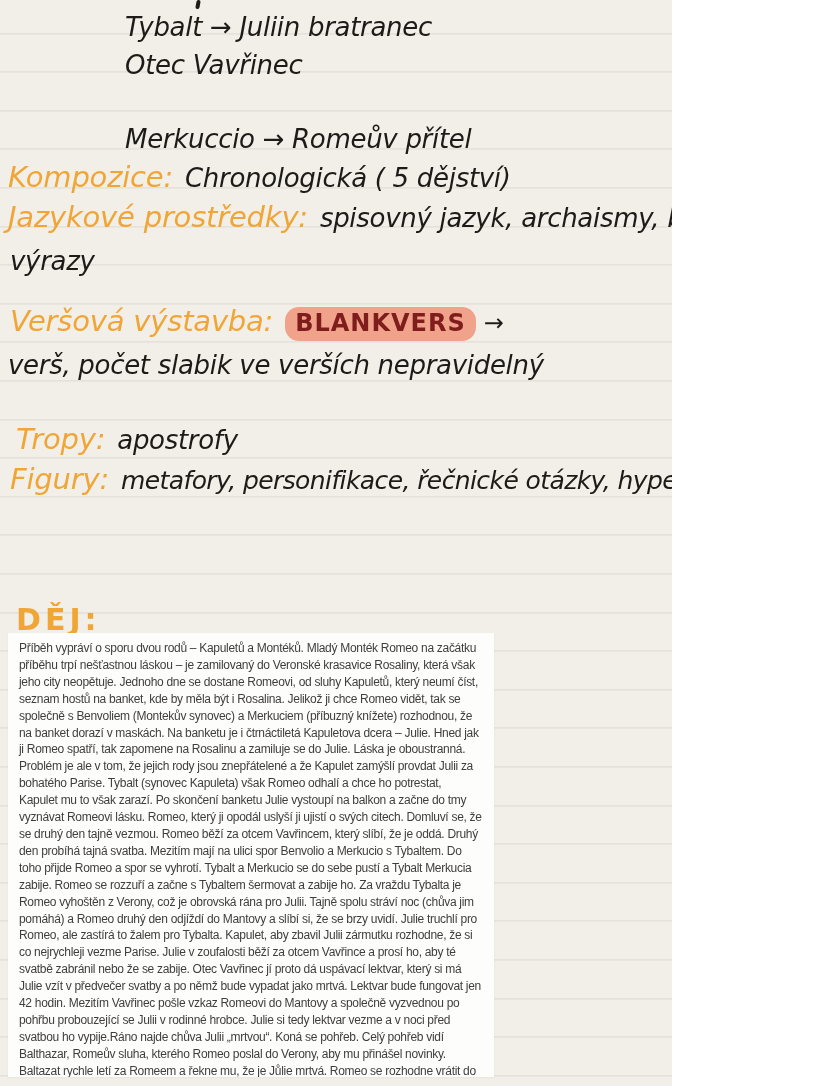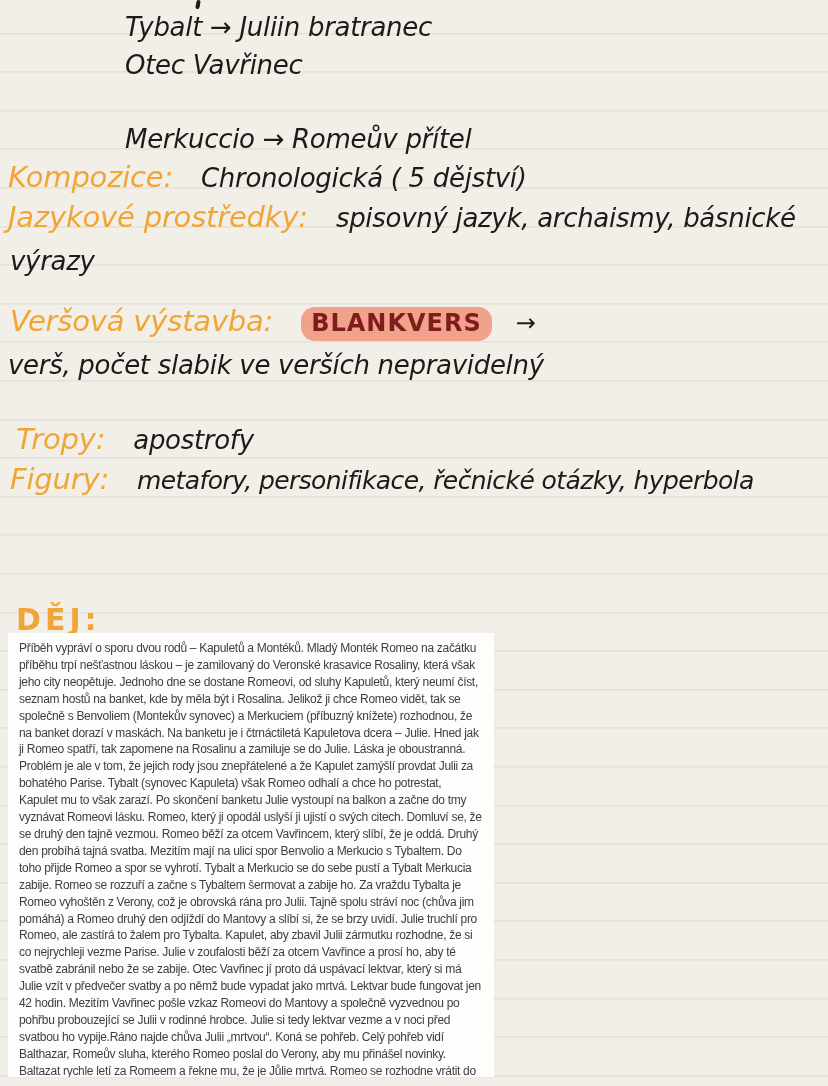--- a/index.html
+++ b/index.html
@@ -1,20 +1,20 @@
 <!DOCTYPE html>
 <html><head>
 <meta charset="utf-8">
 <style>
   html, body { margin: 0; padding: 0; }
   body { width: 828px; }
 
   .page {
     position: relative;
-    width: 828px;
+    width: 672px;
     height: 1086px;
     background-color: #f2efe9;
     background-image: repeating-linear-gradient(
       to bottom,
       transparent 0px,
       transparent 37.6px,
       #dcd8d1 37.6px,
       #dcd8d1 38.6px
     );
     background-position: 0 -4.6px;
@@ -48,21 +48,21 @@
     height: 9px;
     background: #1d1b18;
     border-radius: 2px;
     transform: rotate(10deg);
   }
 
   .row {
     position: absolute;
     display: flex;
     align-items: baseline;
-    gap: 28px;
+    gap: 12px;
   }
   .row-komposition { left: 8px;  top: 160px; }
   .row-language    { left: 8px;  top: 200px; }
   .cont-language   { position: absolute; left: 10px; top: 246px; }
   .row-verse       { left: 10px; top: 304px; }
   .cont-verse      { position: absolute; left: 8px; top: 350px; }
   .row-tropes      { left: 16px; top: 422px; }
   .row-figures     { left: 10px; top: 462px; }
 
   .row-figures .ink { font-size: 25px; letter-spacing: -0.6px; }

